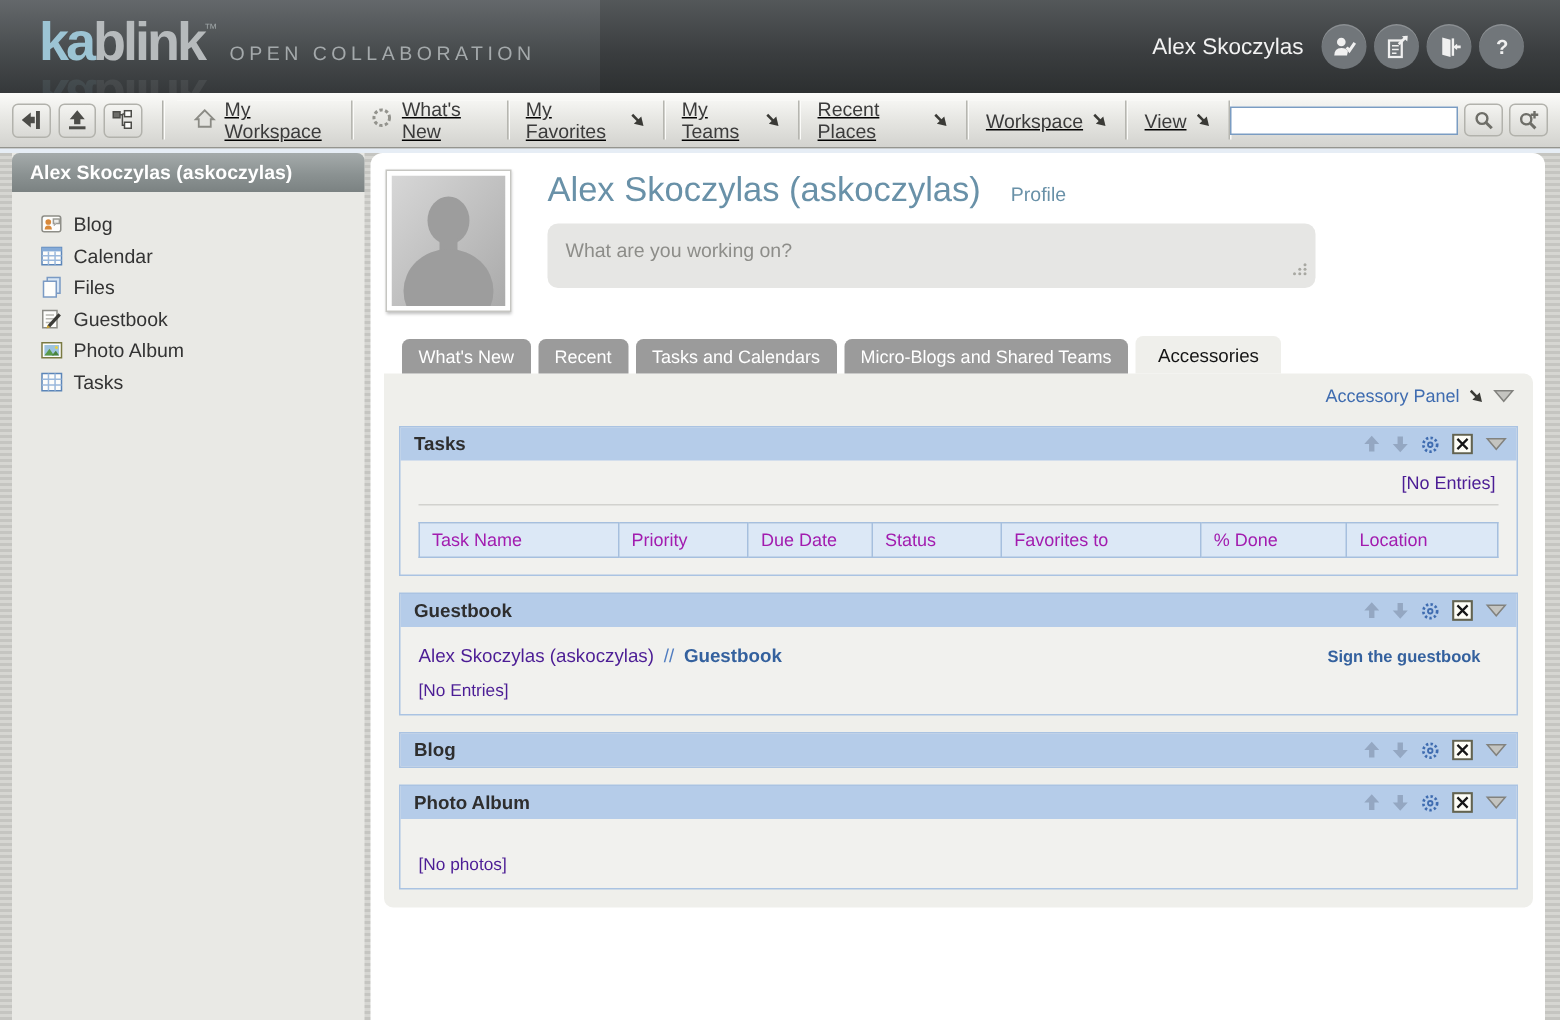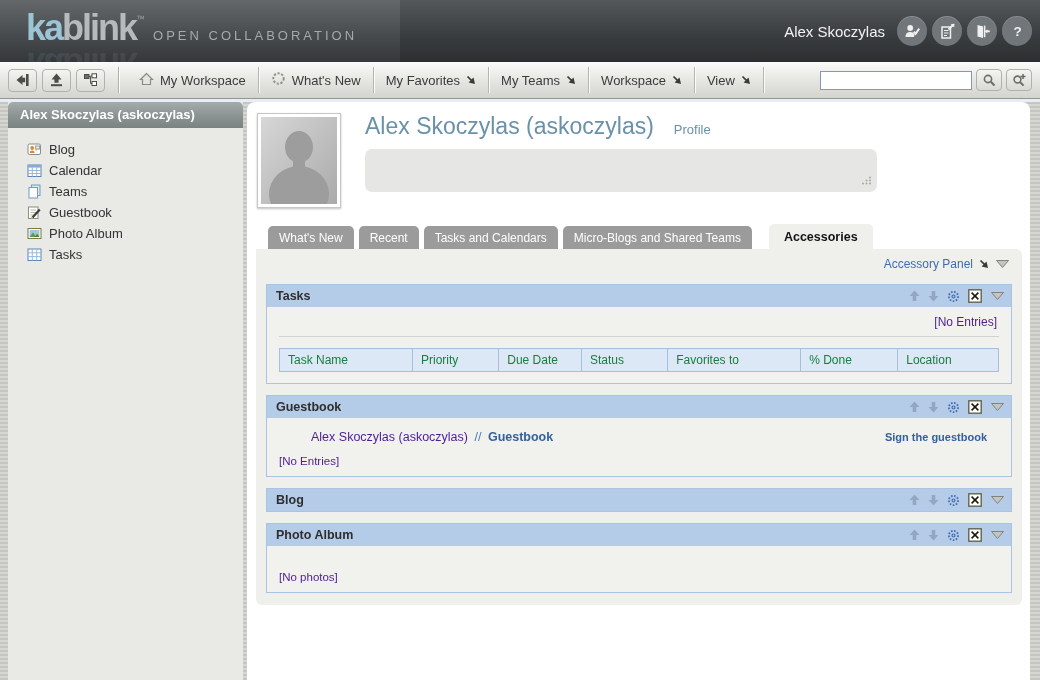--- a/index.html
+++ b/index.html
@@ -22,33 +22,34 @@
   }
   .logo-line { white-space:nowrap; }
   .brand-ka   { font-size:36px; font-weight:bold; letter-spacing:-2px; color:#9cc4d4; }
   .brand-blink{ font-size:36px; font-weight:bold; letter-spacing:-2px; color:#b6babc; }
   .brand-tm   { font-size:9px; color:#9aa0a2; vertical-align:18px; letter-spacing:0; }
   .tagline    { font-size:13px; color:#a4a9ab; letter-spacing:3px; margin-left:8px; }
   .logo-reflect {
     position:absolute; left:26px; top:44px; transform:scaleY(-1);
     opacity:0.10; filter:blur(0.4px); pointer-events:none;
   }
-  .hdr-right { margin-left:auto; display:flex; align-items:center; gap:5px; padding-right:8px; }
+  .hdr-right { margin-left:auto; display:flex; align-items:center; gap:5px; padding-right:24px; }
   .user-name { color:#f2f2f2; font-size:15px; margin-right:7px; }
   .hbtn {
     width:30px; height:30px; border-radius:50%; background:#71767a;
     display:flex; align-items:center; justify-content:center; cursor:pointer;
     box-shadow:inset 0 1px 0 rgba(255,255,255,0.18);
   }
 
   
   .toolbar {
     height:37px; flex:0 0 37px; display:flex; align-items:center; padding:0 8px;
     background:linear-gradient(180deg,#fbfbf9 0%,#e6e6e2 50%,#d3d3cf 100%);
     border-bottom:1px solid #95958f;
+    text-decoration:underline;
   }
   .toolbar-strip { height:3px; flex:0 0 3px; background:#e6edf5; }
   .tbtn {
     width:29px; height:23px; border:1px solid #b2b2ac; border-radius:4px;
     background:linear-gradient(180deg,#f4f4f1,#d9d9d5);
     display:flex; align-items:center; justify-content:center; margin-right:5px; cursor:pointer;
   }
   .tb-sep { width:1px; height:26px; background:#b0b0aa; box-shadow:1px 0 0 #fdfdfb; margin:0 8px; }
   .menu-item {
     display:flex; align-items:center; gap:6px; padding:0 12px; height:26px;
@@ -97,21 +98,21 @@
   .status-ph { display:block; padding:10px 12px; font-size:13px; color:#8d8d89; }
   .grip { position:absolute; right:5px; bottom:3px; cursor:se-resize; }
 
   
   .tabs { display:flex; align-items:flex-end; gap:5px; margin:16px 0 0 21px; }
   .tab {
     background:#9b9b9b; color:#fff; font-size:12px; padding:5px 11px 4px;
     border-radius:5px 5px 0 0; cursor:pointer; white-space:nowrap;
   }
   .tab.active {
-    background:#efefeb; color:#141414; font-weight:bold; padding:6px 15px 5px; font-size:12.5px;margin-left:12px;
+    background:#efefeb; color:#141414; font-weight:normal; padding:6px 15px 5px; font-size:12.5px;
   }
 
   
   .acc-wrap { margin:0 8px 0 9px; background:#efefeb; border-radius:0 6px 6px 6px; padding:6px 10px 12px; }
   .acc-menu-row { display:flex; justify-content:flex-end; align-items:center; gap:6px; padding:2px 2px 2px 0; }
   .acc-menu-link { font-size:12px; color:#3f6cb0; cursor:pointer; }
   .iconbtn { display:inline-flex; align-items:center; cursor:pointer; }
 
   .panel { margin-top:11px; border:1px solid #aac3e2; background:#f1f1ee; }
   .panel-hdr { background:#b5cce9; height:22px; display:flex; align-items:center; padding:0 6px 0 9px; }
@@ -122,24 +123,24 @@
   a.lnk { color:#4c1d95; text-decoration:none; cursor:pointer; }
   a.lnk-bold { color:#34619e; font-weight:bold; text-decoration:none; cursor:pointer; }
   .bc { font-size:12.5px; padding-top:3px; }
   .bc .sep { color:#4f7cc0; padding:0 3px; }
 
   
   .noentries-row { text-align:right; padding:3px 2px 7px; }
   .tasks-divider { border-top:1px solid #d2d2ce; }
   .task-table { width:100%; border-collapse:collapse; margin:11px 0 2px; }
   .task-table td {
-    background:#dce8f6; border:1px solid #a6bfde; font-size:12px; color:#15803d;
+    background:#dce8f6; border:1px solid #a6bfde; font-size:12px; color:#a21caf;
     padding:4px 8px; height:13px; white-space:nowrap;
   }
-  .gb-row { display:flex; align-items:baseline; padding-top:4px;margin-left:32px; }
+  .gb-row { display:flex; align-items:baseline; padding-top:4px; }
   .gb-action { margin-left:auto; padding-right:12px; font-size:11px; }
   .small-empty { margin-top:11px; font-size:11.5px; }
   .no-results { text-align:right; padding-right:30px; margin-top:17px; font-size:13px; color:#3a3a3a; }
   .blog-bottom { border-top:1px solid #d6d6d2; margin-top:15px; height:5px; }
 </style>
 </head>
 <body>
 
 <div class="page">
 
@@ -227,20 +228,27 @@
           </svg></span>
     </div>
     <div class="menu-item">
       <span>My Teams</span>
       <span><svg width="10" height="10" viewBox="0 0 10 10">
             <path d="M1.5 1.5 L6.2 6.2" stroke="#3a3a36" stroke-width="1.7"></path>
             <polygon points="9,9 2.6,7.5 7.5,2.6" fill="#3a3a36"></polygon>
           </svg></span>
     </div>
     <div class="menu-item">
+      <span>Recent Places</span>
+      <span><svg width="10" height="10" viewBox="0 0 10 10">
+            <path d="M1.5 1.5 L6.2 6.2" stroke="#3a3a36" stroke-width="1.7"></path>
+            <polygon points="9,9 2.6,7.5 7.5,2.6" fill="#3a3a36"></polygon>
+          </svg></span>
+    </div>
+    <div class="menu-item">
       <span>Workspace</span>
       <span><svg width="10" height="10" viewBox="0 0 10 10">
             <path d="M1.5 1.5 L6.2 6.2" stroke="#3a3a36" stroke-width="1.7"></path>
             <polygon points="9,9 2.6,7.5 7.5,2.6" fill="#3a3a36"></polygon>
           </svg></span>
     </div>
     <div class="menu-item">
       <span>View</span>
       <span><svg width="10" height="10" viewBox="0 0 10 10">
             <path d="M1.5 1.5 L6.2 6.2" stroke="#3a3a36" stroke-width="1.7"></path>
@@ -293,21 +301,21 @@
             </span>
           <span>Calendar</span>
         </div>
         <div class="side-item">
           <span class="sicon">
               <svg width="15" height="15" viewBox="0 0 15 15">
                 <rect x="4.5" y="1" width="8.5" height="10.5" fill="#d8e6f4" stroke="#7a9ac4"></rect>
                 <rect x="2" y="3.5" width="8.5" height="10.5" fill="#fdfdfb" stroke="#7a9ac4"></rect>
               </svg>
             </span>
-          <span>Teams</span>
+          <span>Files</span>
         </div>
         <div class="side-item">
           <span class="sicon">
               <svg width="15" height="15" viewBox="0 0 15 15">
                 <rect x="1.5" y="2" width="9.5" height="11.5" fill="#fdfdfb" stroke="#8d8d87"></rect>
                 <path d="M3.5 5 H9 M3.5 7.5 H9 M3.5 10 H7" stroke="#b8b8b2" stroke-width="1"></path>
                 <path d="M5.5 12.6 L12.8 4.6" stroke="#3c3c38" stroke-width="2.2"></path>
                 <polygon points="4,14 6.6,13.2 4.6,11.6" fill="#c8a030"></polygon>
               </svg>
             </span>
@@ -353,20 +361,21 @@
             <rect x="32" y="42" width="12" height="9" fill="#9d9d9d"></rect>
             <ellipse cx="38" cy="77" rx="30" ry="28" fill="#9d9d9d"></ellipse>
           </svg>
         </div>
         <div class="profile-info">
           <div class="title-row">
             <span class="page-title">Alex Skoczylas (askoczylas)</span>
             <a class="profile-link">Profile</a>
           </div>
           <div class="status-box">
+            <span class="status-ph">What are you working on?</span>
             <span class="grip">
               <svg width="11" height="9" viewBox="0 0 11 9">
                   <g fill="#a8a8a2">
                     <circle cx="9" cy="1.5" r="1"></circle>
                     <circle cx="5.5" cy="4.5" r="1"></circle>
                     <circle cx="9" cy="4.5" r="1"></circle>
                     <circle cx="2" cy="7.5" r="1"></circle>
                     <circle cx="5.5" cy="7.5" r="1"></circle>
                     <circle cx="9" cy="7.5" r="1"></circle>
                   </g>

